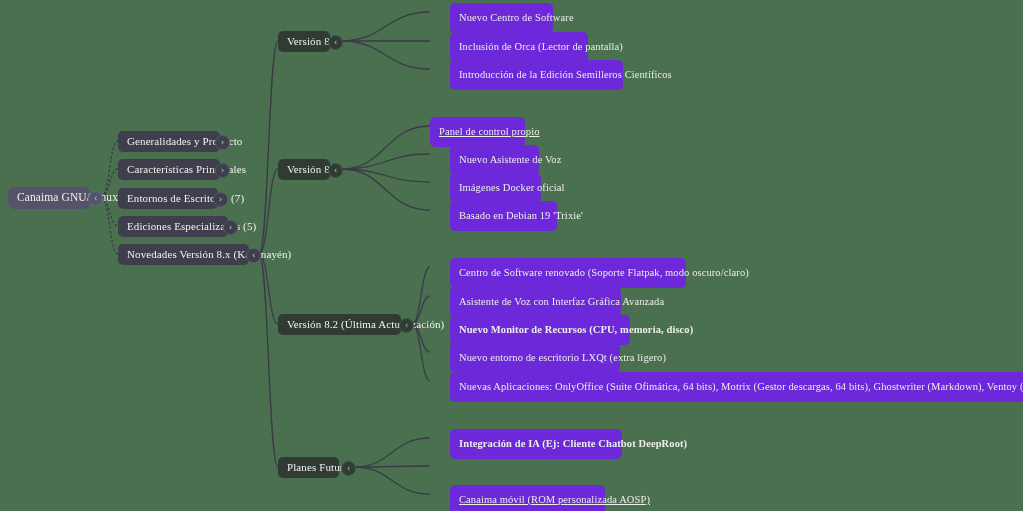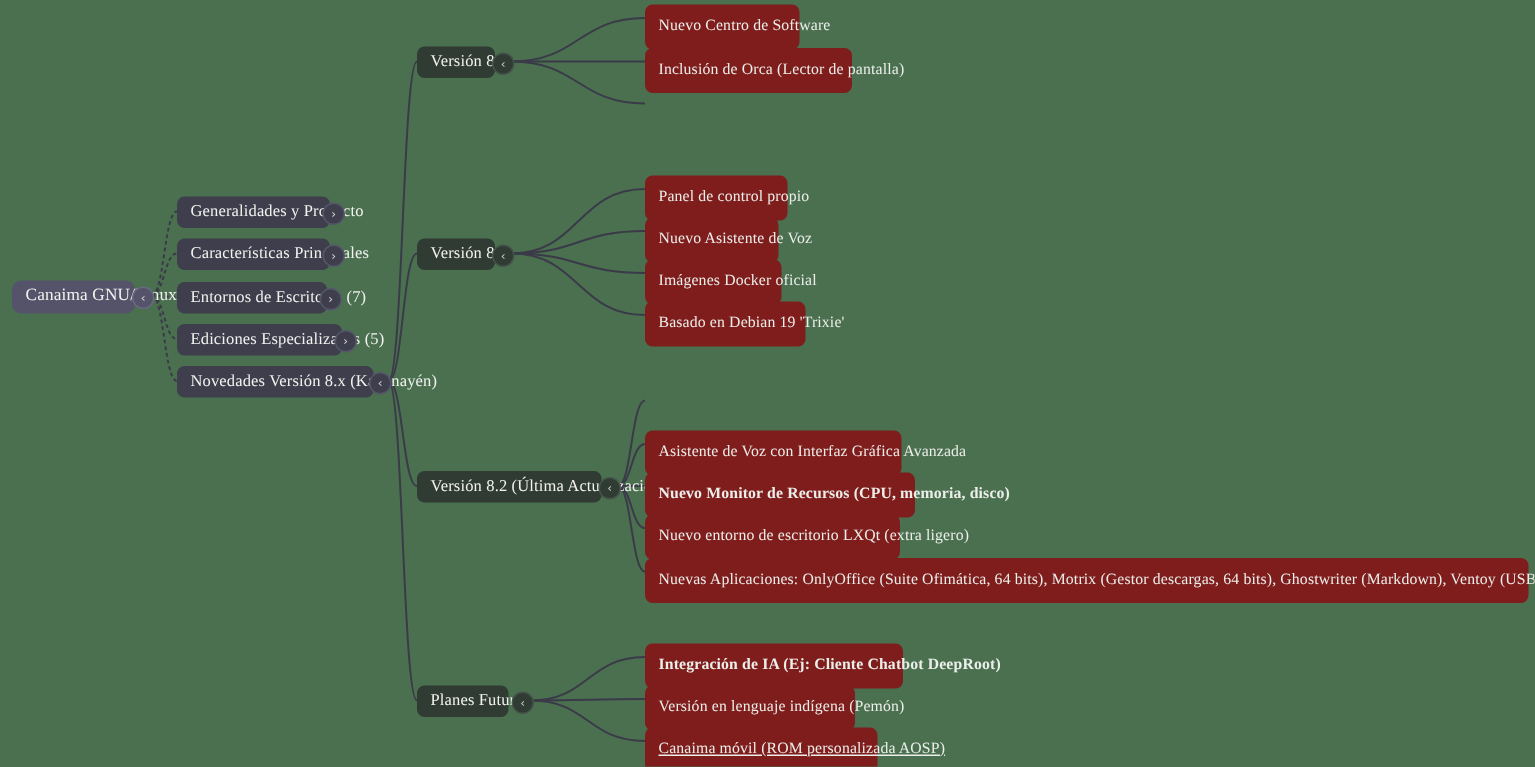--- a/index.html
+++ b/index.html
@@ -49,24 +49,25 @@
   }
   .node-l1 {
     background: #3e3e4c;
     height: 21px;
   }
   .node-l2 {
     background: #2f3b33;
     height: 21px;
   }
   .node-leaf {
-    background: #7f1d1d;
+    background: #6d28d9;
     height: 30px;
     font-size: 10.5px;
     color: #eceee9;
+    margin-left: 20px;
   }
   .node-label {
     overflow: visible;
     display: block;
   }
   .toggle {
     position: absolute;
     width: 13px;
     height: 13px;
     border-radius: 50%;
@@ -152,58 +153,61 @@
     <div class="node node-l2" style="left: 278px; top: 31px; width: 52px;">
       <span class="node-label">Versión 8.0</span>
     </div>
     <div class="toggle toggle-dark" style="left: 328px; top: 35px;">‹</div>
     <div class="node node-leaf" style="left: 430px; top: 3px; width: 103px;">
       <span class="node-label">Nuevo Centro de Software</span>
     </div>
     <div class="node node-leaf" style="left: 430px; top: 32px; width: 138px;">
       <span class="node-label">Inclusión de Orca (Lector de pantalla)</span>
     </div>
+    <div class="node node-leaf" style="left: 430px; top: 60px; width: 173px;">
+      <span class="node-label">Introducción de la Edición Semilleros Científicos</span>
+    </div>
     <div class="node node-l2" style="left: 278px; top: 159px; width: 52px;">
       <span class="node-label">Versión 8.1</span>
     </div>
     <div class="toggle toggle-dark" style="left: 328px; top: 163px;">‹</div>
-    <div class="node node-leaf" style="left: 430px; top: 117px; width: 95px;">
+    <div class="node node-leaf" style="left: 410px; top: 117px; width: 95px; text-decoration: underline;">
       <span class="node-label">Panel de control propio</span>
     </div>
     <div class="node node-leaf" style="left: 430px; top: 145px; width: 89px;">
       <span class="node-label">Nuevo Asistente de Voz</span>
     </div>
     <div class="node node-leaf" style="left: 430px; top: 173px; width: 91px;">
       <span class="node-label">Imágenes Docker oficial</span>
     </div>
     <div class="node node-leaf" style="left: 430px; top: 201px; width: 107px;">
       <span class="node-label">Basado en Debian 19 'Trixie'</span>
     </div>
     <div class="node node-l2" style="left: 278px; top: 314px; width: 123px;">
       <span class="node-label">Versión 8.2 (Última Actualización)</span>
     </div>
     <div class="toggle toggle-dark" style="left: 399px; top: 318px;">‹</div>
+    <div class="node node-leaf" style="left: 430px; top: 258px; width: 236px;">
+      <span class="node-label">Centro de Software renovado (Soporte Flatpak, modo oscuro/claro)</span>
+    </div>
     <div class="node node-leaf" style="left: 430px; top: 287px; width: 171px;">
       <span class="node-label">Asistente de Voz con Interfaz Gráfica Avanzada</span>
     </div>
     <div class="node node-leaf" style="left: 430px; top: 315px; width: 180px; font-weight: bold;">
       <span class="node-label">Nuevo Monitor de Recursos (CPU, memoria, disco)</span>
     </div>
     <div class="node node-leaf" style="left: 430px; top: 343px; width: 170px;">
       <span class="node-label">Nuevo entorno de escritorio LXQt (extra ligero)</span>
     </div>
     <div class="node node-leaf" style="left: 430px; top: 372px; width: 589px;">
       <span class="node-label">Nuevas Aplicaciones: OnlyOffice (Suite Ofimática, 64 bits), Motrix (Gestor descargas, 64 bits), Ghostwriter (Markdown), Ventoy (USB booteable), MuseScore (Edición Creativa)</span>
     </div>
     <div class="node node-l2" style="left: 278px; top: 457px; width: 61px;">
       <span class="node-label">Planes Futuros</span>
     </div>
     <div class="toggle toggle-dark" style="left: 341px; top: 461px;">‹</div>
     <div class="node node-leaf" style="left: 430px; top: 429px; width: 172px; font-weight: bold;">
       <span class="node-label">Integración de IA (Ej: Cliente Chatbot DeepRoot)</span>
     </div>
-    <div class="node node-leaf" style="left: 430px; top: 457px; width: 140px;">
-      <span class="node-label">Versión en lenguaje indígena (Pemón)</span>
-    </div>
     <div class="node node-leaf" style="left: 430px; top: 485px; width: 155px; text-decoration: underline;">
       <span class="node-label">Canaima móvil (ROM personalizada AOSP)</span>
     </div>
   </div>
 
 </body></html>

